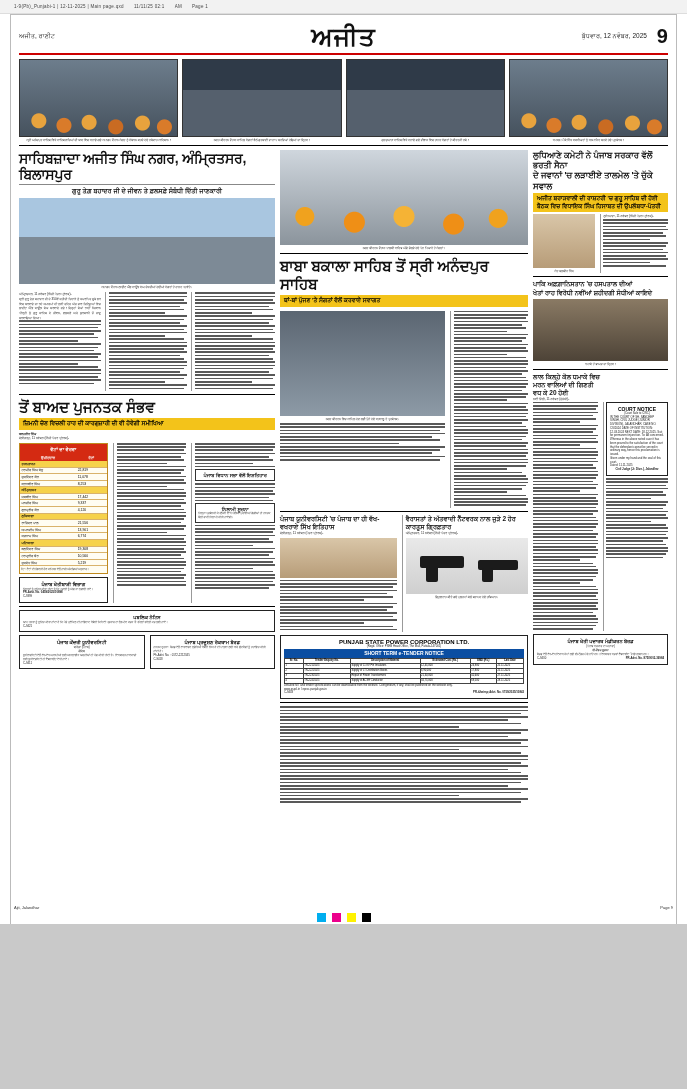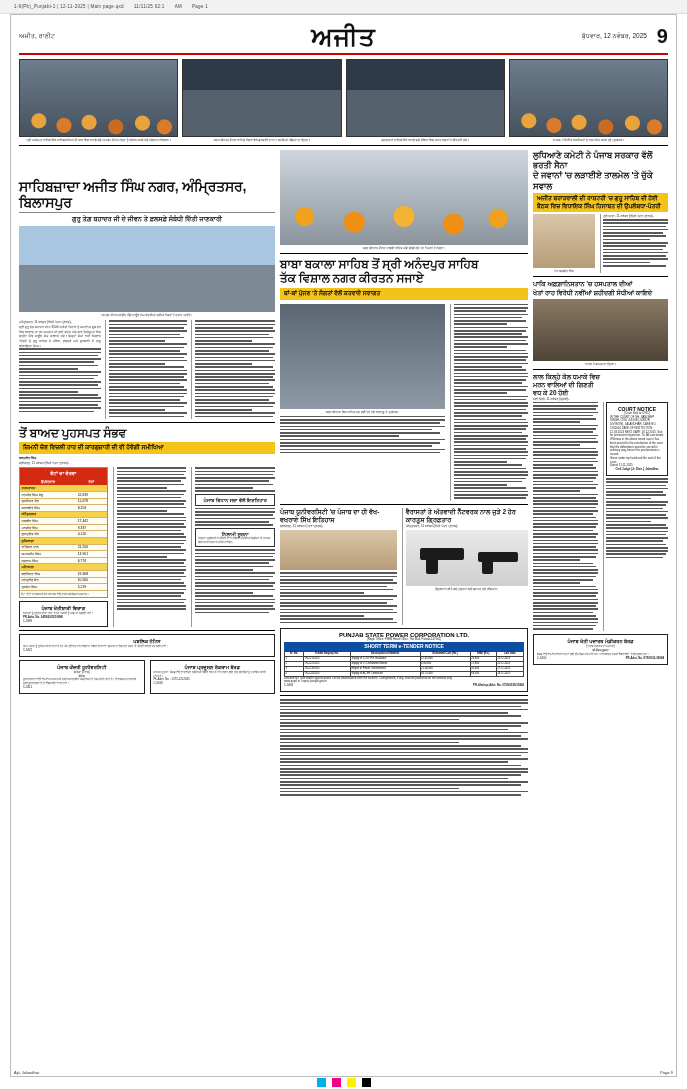--- a/index.html
+++ b/index.html
@@ -3,21 +3,21 @@
 <meta charset="utf-8">
 <style>
   * { box-sizing: border-box; margin: 0; padding: 0; }
   html, body {
     width: 687px; height: 1089px;
     background: #c9c9c9;
     font-family: "Liberation Sans", sans-serif;
   }
   .page {
     position: relative;
-    width: 687px; height: 1089px;
+    width: 687px; height: 924px;
     background: #ffffff;
     overflow: hidden;
   }
   
   .reg-strip {
     position: absolute; top: 0; left: 0; width: 687px; height: 14px;
     background: #f2f2f2; border-bottom: 1px solid #ddd;
     font-size: 4.5px; color: #444; letter-spacing: .3px;
     display: flex; align-items: center; padding-left: 14px; gap: 10px;
   }
@@ -44,42 +44,42 @@
   }
   .page-no {
     font-size: 20px; font-weight: 700; color: #111;
     border: 0; padding-left: 4px;
   }
   
   .tx { font-size: 3.1px; line-height: 1.5; color: #1b1b1b; text-align: justify; }
   .hl { font-weight: 700; }
   
   .hd-xl { font-size: 14px; font-weight: 700; color: #111; line-height: 1.15; letter-spacing: -.2px;}
-  .hd-lg { font-size: 12px; font-weight: 700; color: #111; line-height: 1.2; font-family: Liberation Serif, serif; }
+  .hd-lg { font-size: 15px; font-weight: 700; color: #111; line-height: 1.2; }
   .hd-md { font-size: 8.5px; font-weight: 700; color: #111; line-height: 1.2; }
   .hd-sm { font-size: 6.5px; font-weight: 700; color: #111; line-height: 1.25; }
   .sub-bar {
     background: #f3c31a; color: #000; font-size: 6px; font-weight: 700;
     padding: 2px 4px; margin: 2px 0; line-height: 1.3;
   }
   .rule { border-top: 1px solid #000; margin: 3px 0; }
   .rule-thin { border-top: .5px solid #888; margin: 2px 0; }
   
   .photo { position: relative; overflow: hidden; background: #777; }
   .cap { font-size: 3px; line-height: 1.35; color: #111; text-align: center; padding: 1px 1px 0 1px;}
   
   .row { display: flex; gap: 5px; }
   .col { display: flex; flex-direction: column; }
   
   .topstrip { display: flex; gap: 4px; margin-top: 4px; }
   .topstrip .cell { width: 25%; }
   .topstrip .photo { height: 78px; border: 1px solid #333; }
   
   .main { display: flex; gap: 5px; margin-top: 4px; }
-  .c-left { width: 258px; margin-top: 28px; }
+  .c-left { width: 258px; }
   .c-mid  { width: 250px; }
   .c-right{ width: 136px; }
   .colsplit { display: flex; gap: 4px; }
   .vline { border-left: .5px solid #999; }
   
   .tbl { width: 100%; border-collapse: collapse; font-size: 3.4px; }
   .tbl th { background: #d42a12; color: #fff; font-size: 3.6px; padding: 1px; }
   .tbl td { border-bottom: .5px solid #d9b36b; padding: .8px 1.5px; }
   .tbl .cat { background: #f6d24a; font-weight: 700; }
   .tbl-wrap { border: 1px solid #c08a1e; background: #fffdf2; padding: 0; }
@@ -279,21 +279,21 @@
                 <i></i>
                 <i></i>
                 <i></i>
                 <i></i>
             </div>
           </div>
         </div>
 
         <div class="rule"></div>
 
-        <div class="hd-lg">ਤੋਂ ਬਾਅਦ ਪੁਹਸਪਤ ਸੰਭਵ</div>
+        <div class="hd-lg">ਤੋਂ ਬਾਅਦ ਪੁਜਨਤਕ ਸੰਭਵ</div>
         <div class="sub-bar">ਜ਼ਿਮਨੀ ਚੋਣ ਵਿਚਲੀ ਹਾਰ ਦੀ ਕਾਰਗੁਜ਼ਾਰੀ ਦੀ ਵੀ ਹੋਵੇਗੀ ਸਮੀਖਿਆ</div>
         <div class="tx hl">ਕਰਮਜੀਤ ਸਿੰਘ</div>
         <div class="tx">ਚੰਡੀਗੜ੍ਹ, 11 ਨਵੰਬਰ (ਨਿੱਜੀ ਪੱਤਰ ਪ੍ਰੇਰਕ)-</div>
 
         <div class="row" style="margin-top:2px;">
 
           <div style="width:36%;">
             <div class="tbl-wrap">
               <div class="tbl-title">ਵੋਟਾਂ ਦਾ ਵੇਰਵਾ</div>
               <table class="tbl">
@@ -497,21 +497,20 @@
             <div class="ad-sm">C-9418</div>
           </div>
         </div>
       </div>
 
       <div class="c-mid col">
         <div class="photo orange-crowd" style="height:95px;"></div>
         <div class="cap">ਨਗਰ ਕੀਰਤਨ ਦੌਰਾਨ ਪਾਲਕੀ ਸਾਹਿਬ ਅੱਗੇ ਚੱਲਦੇ ਹੋਏ ਪੰਜ ਪਿਆਰੇ ਤੇ ਸੰਗਤਾਂ।</div>
         <div class="rule"></div>
         <div class="hd-lg">ਬਾਬਾ ਬਕਾਲਾ ਸਾਹਿਬ ਤੋਂ ਸ੍ਰੀ ਅਨੰਦਪੁਰ ਸਾਹਿਬ</div>
-        <div class="hd-lg">ਤੱਕ ਵਿਸ਼ਾਲ ਨਗਰ ਕੀਰਤਨ ਸਜਾਏ</div>
         <div class="sub-bar">ਥਾਂ-ਥਾਂ ਪੁੱਜਣ 'ਤੇ ਸੰਗਤਾਂ ਵੱਲੋਂ ਕਰਵਾਏ ਸਵਾਗਤ</div>
 
         <div class="row" style="margin-top:2px;">
           <div style="width:68%;">
             <div class="photo" style="height:105px;background:linear-gradient(#5b6672,#8d9aa6);"></div>
             <div class="cap">ਨਗਰ ਕੀਰਤਨ ਵਿਚ ਸ਼ਾਮਿਲ ਹੋਣ ਲਈ ਪੁੱਜੇ ਹੋਏ ਸ਼ਰਧਾਲੂ ਤੇ ਪ੍ਰਬੰਧਕ।</div>
             <div class="lines" style="margin-top:2px;">
               <i></i>
                 <i></i>
                 <i></i>

